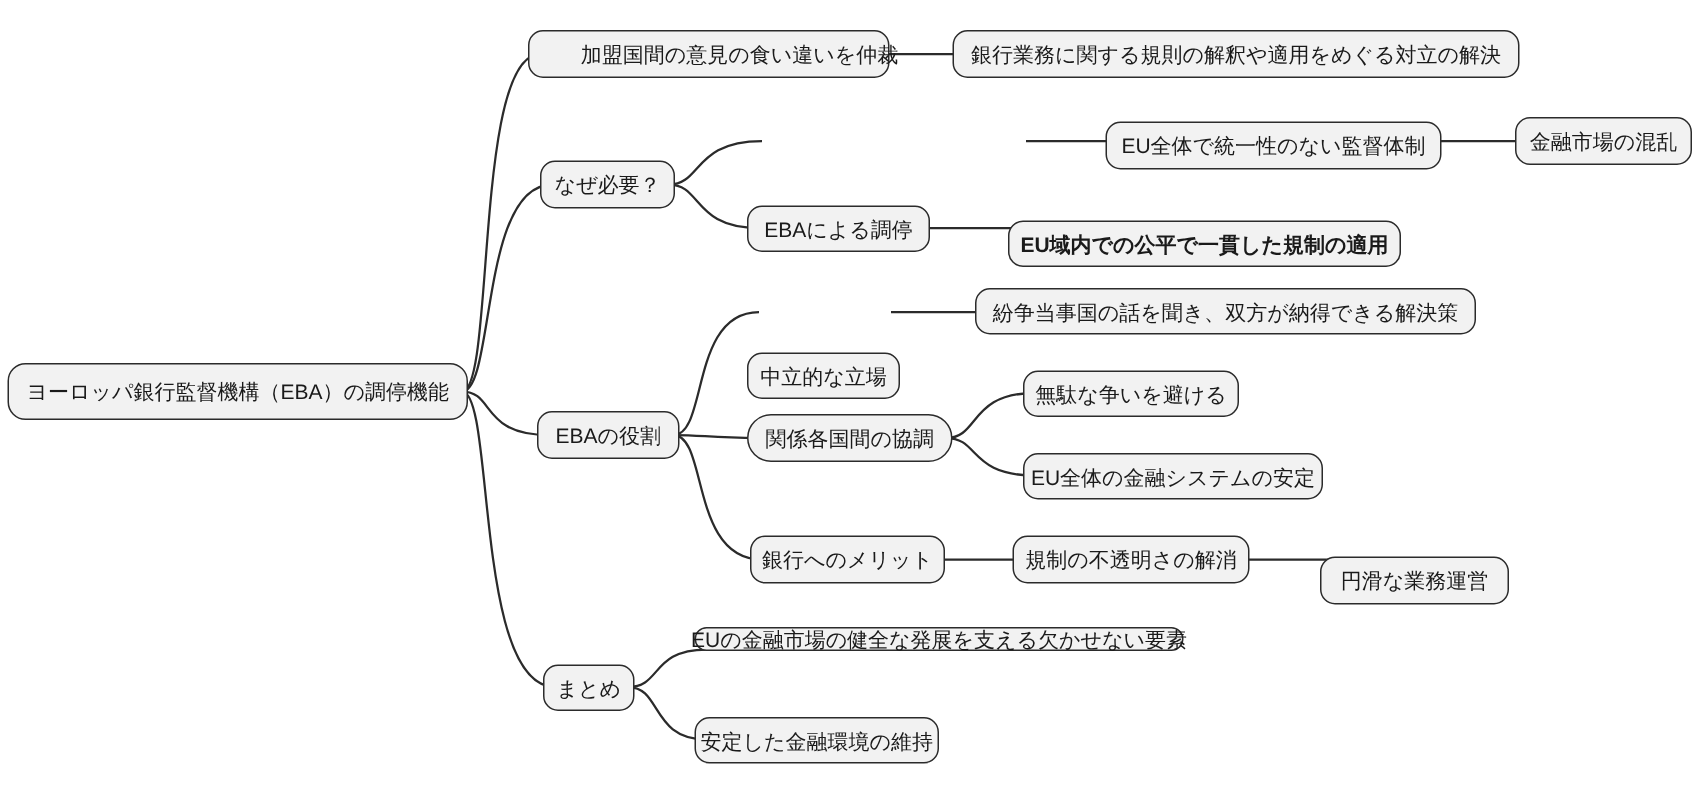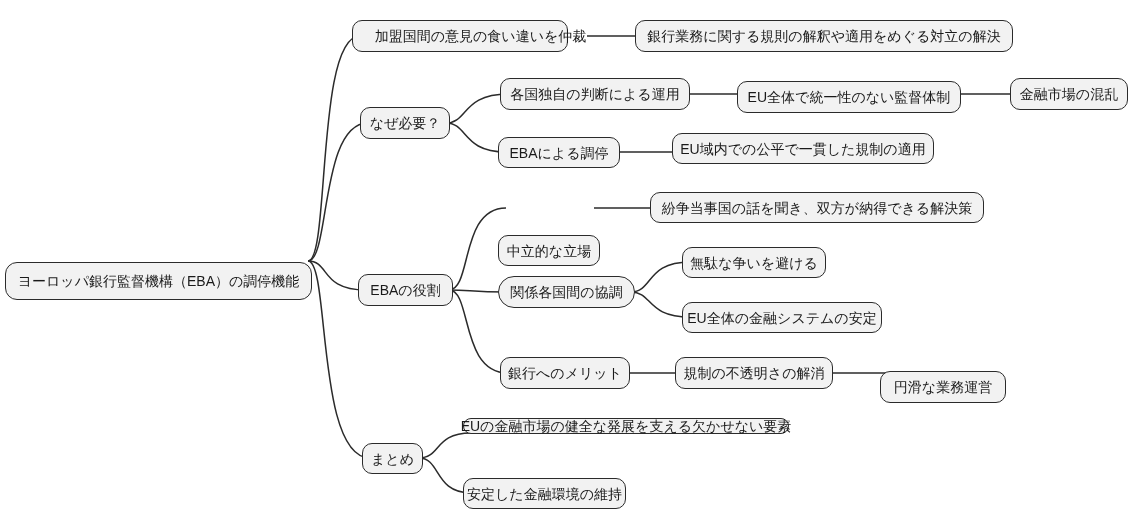--- a/index.html
+++ b/index.html
@@ -17,21 +17,21 @@
     display:flex;align-items:center;justify-content:center;
     box-sizing:border-box;
     background:#f2f2f2;
     border:1.5px solid #2b2b2b;
     border-radius:10px;
     font-size:14px;line-height:1;
     color:#1a1a1a;
     white-space:nowrap;
     padding:0 4px;
   }
-  .node.root{border-radius:12px;margin-top:20px;}
+  .node.root{border-radius:12px;}
 </style>
 </head>
 <body>
 
 <div id="canvas">
 
   <svg id="edges" width="1138" height="527" viewBox="0 0 1138 527">
 
     <path d="M 308 261 C 330 261, 316 36, 360 36"></path>
     <path d="M 308 261 C 330 261, 320 123, 368 123"></path>
@@ -56,35 +56,34 @@
 
     <path d="M 624 373 L 683 373"></path>
     <path d="M 827 373 L 888 373"></path>
 
     <path d="M 419 458 C 441 458, 434 433, 471 433"></path>
     <path d="M 419 458 C 441 458, 434 493, 471 493"></path>
   </svg>
 
   <div class="node root" style="left:5px;top:242px;width:307px;height:38px;">ヨーロッパ銀行監督機構（EBA）の調停機能</div>
 
-  <div class="node" style="left:352px;top:20px;width:216px;height:32px;padding-left:45px;">加盟国間の意見の食い違いを仲裁</div>
+  <div class="node" style="left:352px;top:20px;width:241px;height:32px;padding-left:45px;">加盟国間の意見の食い違いを仲裁</div>
 
   <div class="node" style="left:635px;top:20px;width:378px;height:32px;">銀行業務に関する規則の解釈や適用をめぐる対立の解決</div>
 
   <div class="node" style="left:360px;top:107px;width:90px;height:32px;">なぜ必要？</div>
 
-  <div class="node" style="left:500px;top:78px;width:190px;height:32px;">各国独自の判断による運用</div>
 
   <div class="node" style="left:737px;top:81px;width:224px;height:32px;">EU全体で統一性のない監督体制</div>
 
   <div class="node" style="left:1010px;top:78px;width:118px;height:32px;">金融市場の混乱</div>
 
   <div class="node" style="left:498px;top:137px;width:122px;height:31px;">EBAによる調停</div>
 
-  <div class="node" style="left:672px;top:133px;width:262px;height:31px;">EU域内での公平で一貫した規制の適用</div>
+  <div class="node" style="left:672px;top:147px;width:262px;height:31px;font-weight:bold;">EU域内での公平で一貫した規制の適用</div>
 
   <div class="node" style="left:358px;top:274px;width:95px;height:32px;">EBAの役割</div>
 
   <div class="node" style="left:498px;top:192px;width:102px;height:31px;margin-top:43px;">中立的な立場</div>
 
   <div class="node" style="left:650px;top:192px;width:334px;height:31px;">紛争当事国の話を聞き、双方が納得できる解決策</div>
 
   <div class="node" style="left:498px;top:276px;width:137px;height:32px;border-radius:16px;">関係各国間の協調</div>
 
   <div class="node" style="left:682px;top:247px;width:144px;height:31px;">無駄な争いを避ける</div>

